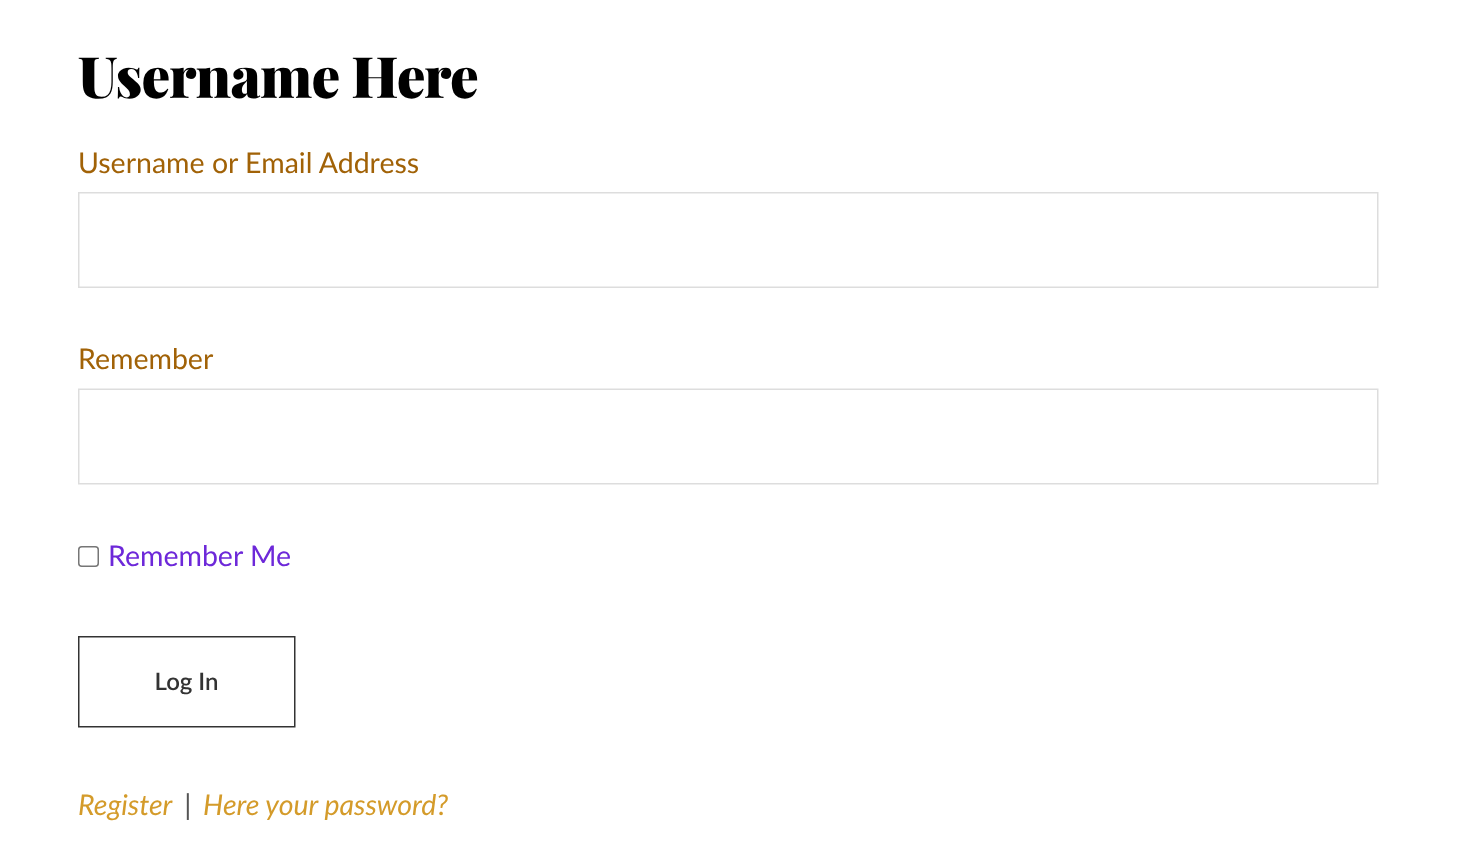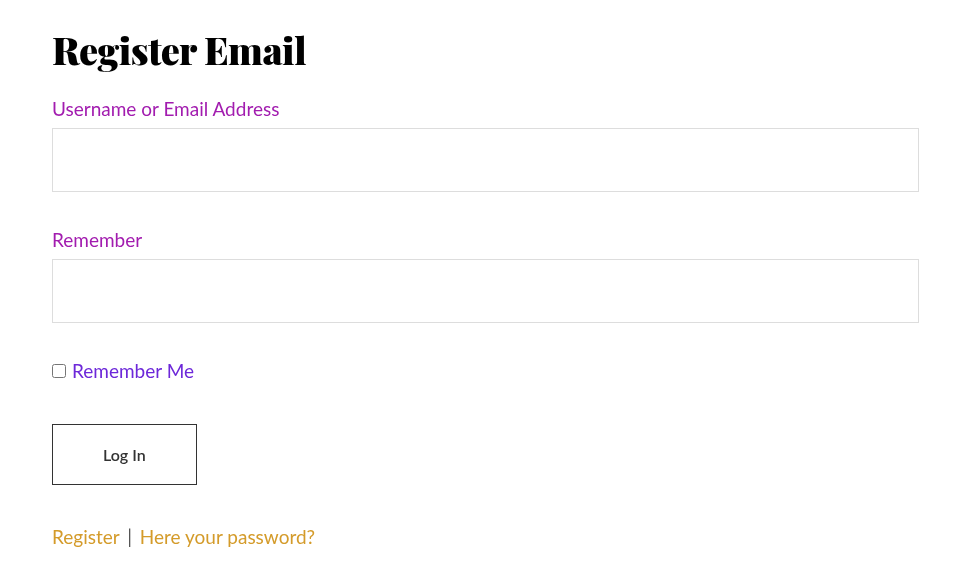--- a/index.html
+++ b/index.html
@@ -22,21 +22,21 @@
       color: #000000;
       margin-bottom: 22px;
       letter-spacing: -0.5px;
     }
     .form-group {
       margin-bottom: 36px;
     }
     label.field-label {
       display: block;
       font-size: 19px;
-      color: #a21caf;
+      color: #a16207;
       margin-bottom: 8px;
       font-weight: 400;
     }
     input[type="text"],
     input[type="password"] {
       width: 100%;
       height: 64px;
       border: 1px solid #dddddd;
       background: #ffffff;
       font-size: 16px;
@@ -70,30 +70,31 @@
       font-family: inherit;
       margin-bottom: 40px;
     }
     .links-row {
       font-size: 19px;
       color: #555555;
     }
     .links-row a {
       color: #d49b2a;
       text-decoration: none;
+      font-style: italic;
     }
     .links-row .divider {
       color: #555555;
       margin: 0 3px;
     }
   </style>
 </head>
 <body>
 
-<h1>Register Email</h1>
+<h1>Username Here</h1>
 
 <form>
   <div class="form-group">
     <label class="field-label">Username or Email Address</label>
     <input type="text" value="" style="">
   </div>
 
   <div class="form-group">
     <label class="field-label">Remember</label>
     <input type="password" value="" style="">

